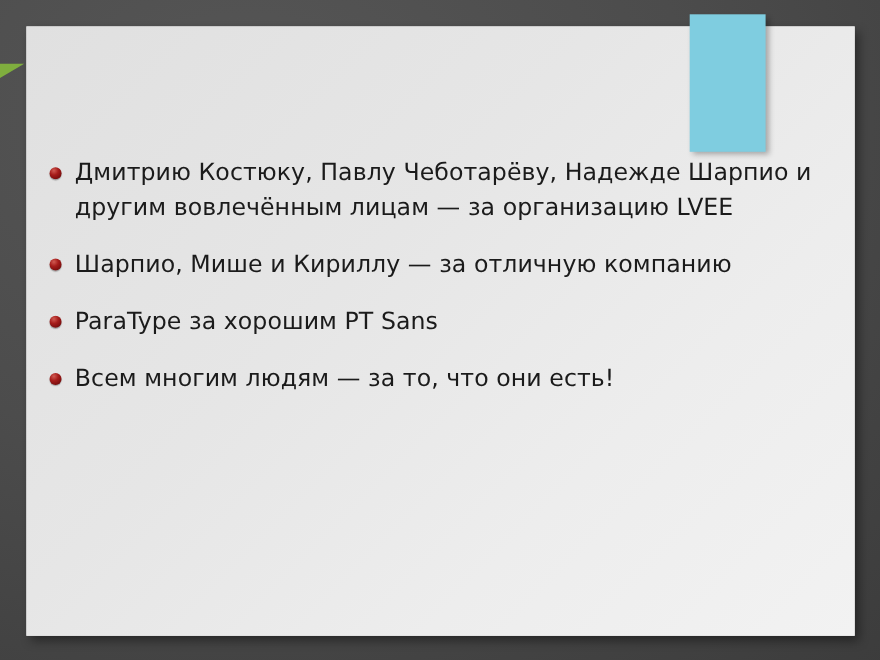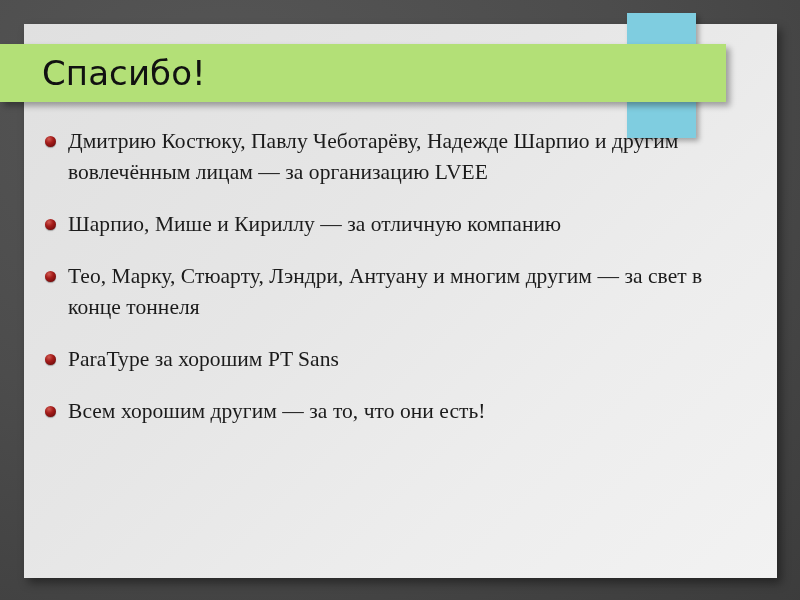--- a/index.html
+++ b/index.html
@@ -81,24 +81,23 @@
     line-height: 1;
     color: #111111;
     white-space: nowrap;
     letter-spacing: 0.1px;
   }
 
   
   #bullet-list {
     position: absolute;
     left: 24px;
-    top: 126px;
+    top: 142px;
     width: 730px;
     z-index: 4;
-    font-family: Liberation Serif, serif;
   }
   .bullet-row {
     position: relative;
     padding-left: 44px;
     margin-bottom: 21px;
   }
   .bullet-marker {
     position: absolute;
     left: 21px;
     top: 10px;
@@ -120,46 +119,38 @@
 <body>
 
 <div id="slide-root">
 
   <div id="slide-panel"></div>
 
   <div id="accent-block"></div>
 
   <div id="banner-fold"></div>
 
-  <div id="title-banner-wrap">
-    <div id="title-banner"></div>
-    <div id="slide-title">Спасибо!</div>
-  </div>
 
   <div id="bullet-list">
 
     <div class="bullet-row">
       <span class="bullet-marker"></span>
       <span class="bullet-text">Дмитрию Костюку, Павлу Чеботарёву, Надежде Шарпио и другим вовлечённым лицам — за организацию LVEE</span>
     </div>
 
     <div class="bullet-row">
       <span class="bullet-marker"></span>
       <span class="bullet-text">Шарпио, Мише и Кириллу — за отличную компанию</span>
     </div>
 
-    <div class="bullet-row">
-      <span class="bullet-marker"></span>
-      <span class="bullet-text">Тео, Марку, Стюарту, Лэндри, Антуану и многим другим — за свет в конце тоннеля</span>
-    </div>
 
     <div class="bullet-row">
       <span class="bullet-marker"></span>
       <span class="bullet-text">ParaType за хорошим PT Sans</span>
     </div>
 
     <div class="bullet-row">
       <span class="bullet-marker"></span>
-      <span class="bullet-text">Всем хорошим другим — за то, что они есть!</span>
+      <span class="bullet-text">Всем многим людям — за то, что они есть!</span>
     </div>
 
   </div>
 </div>
 
 </body></html>

